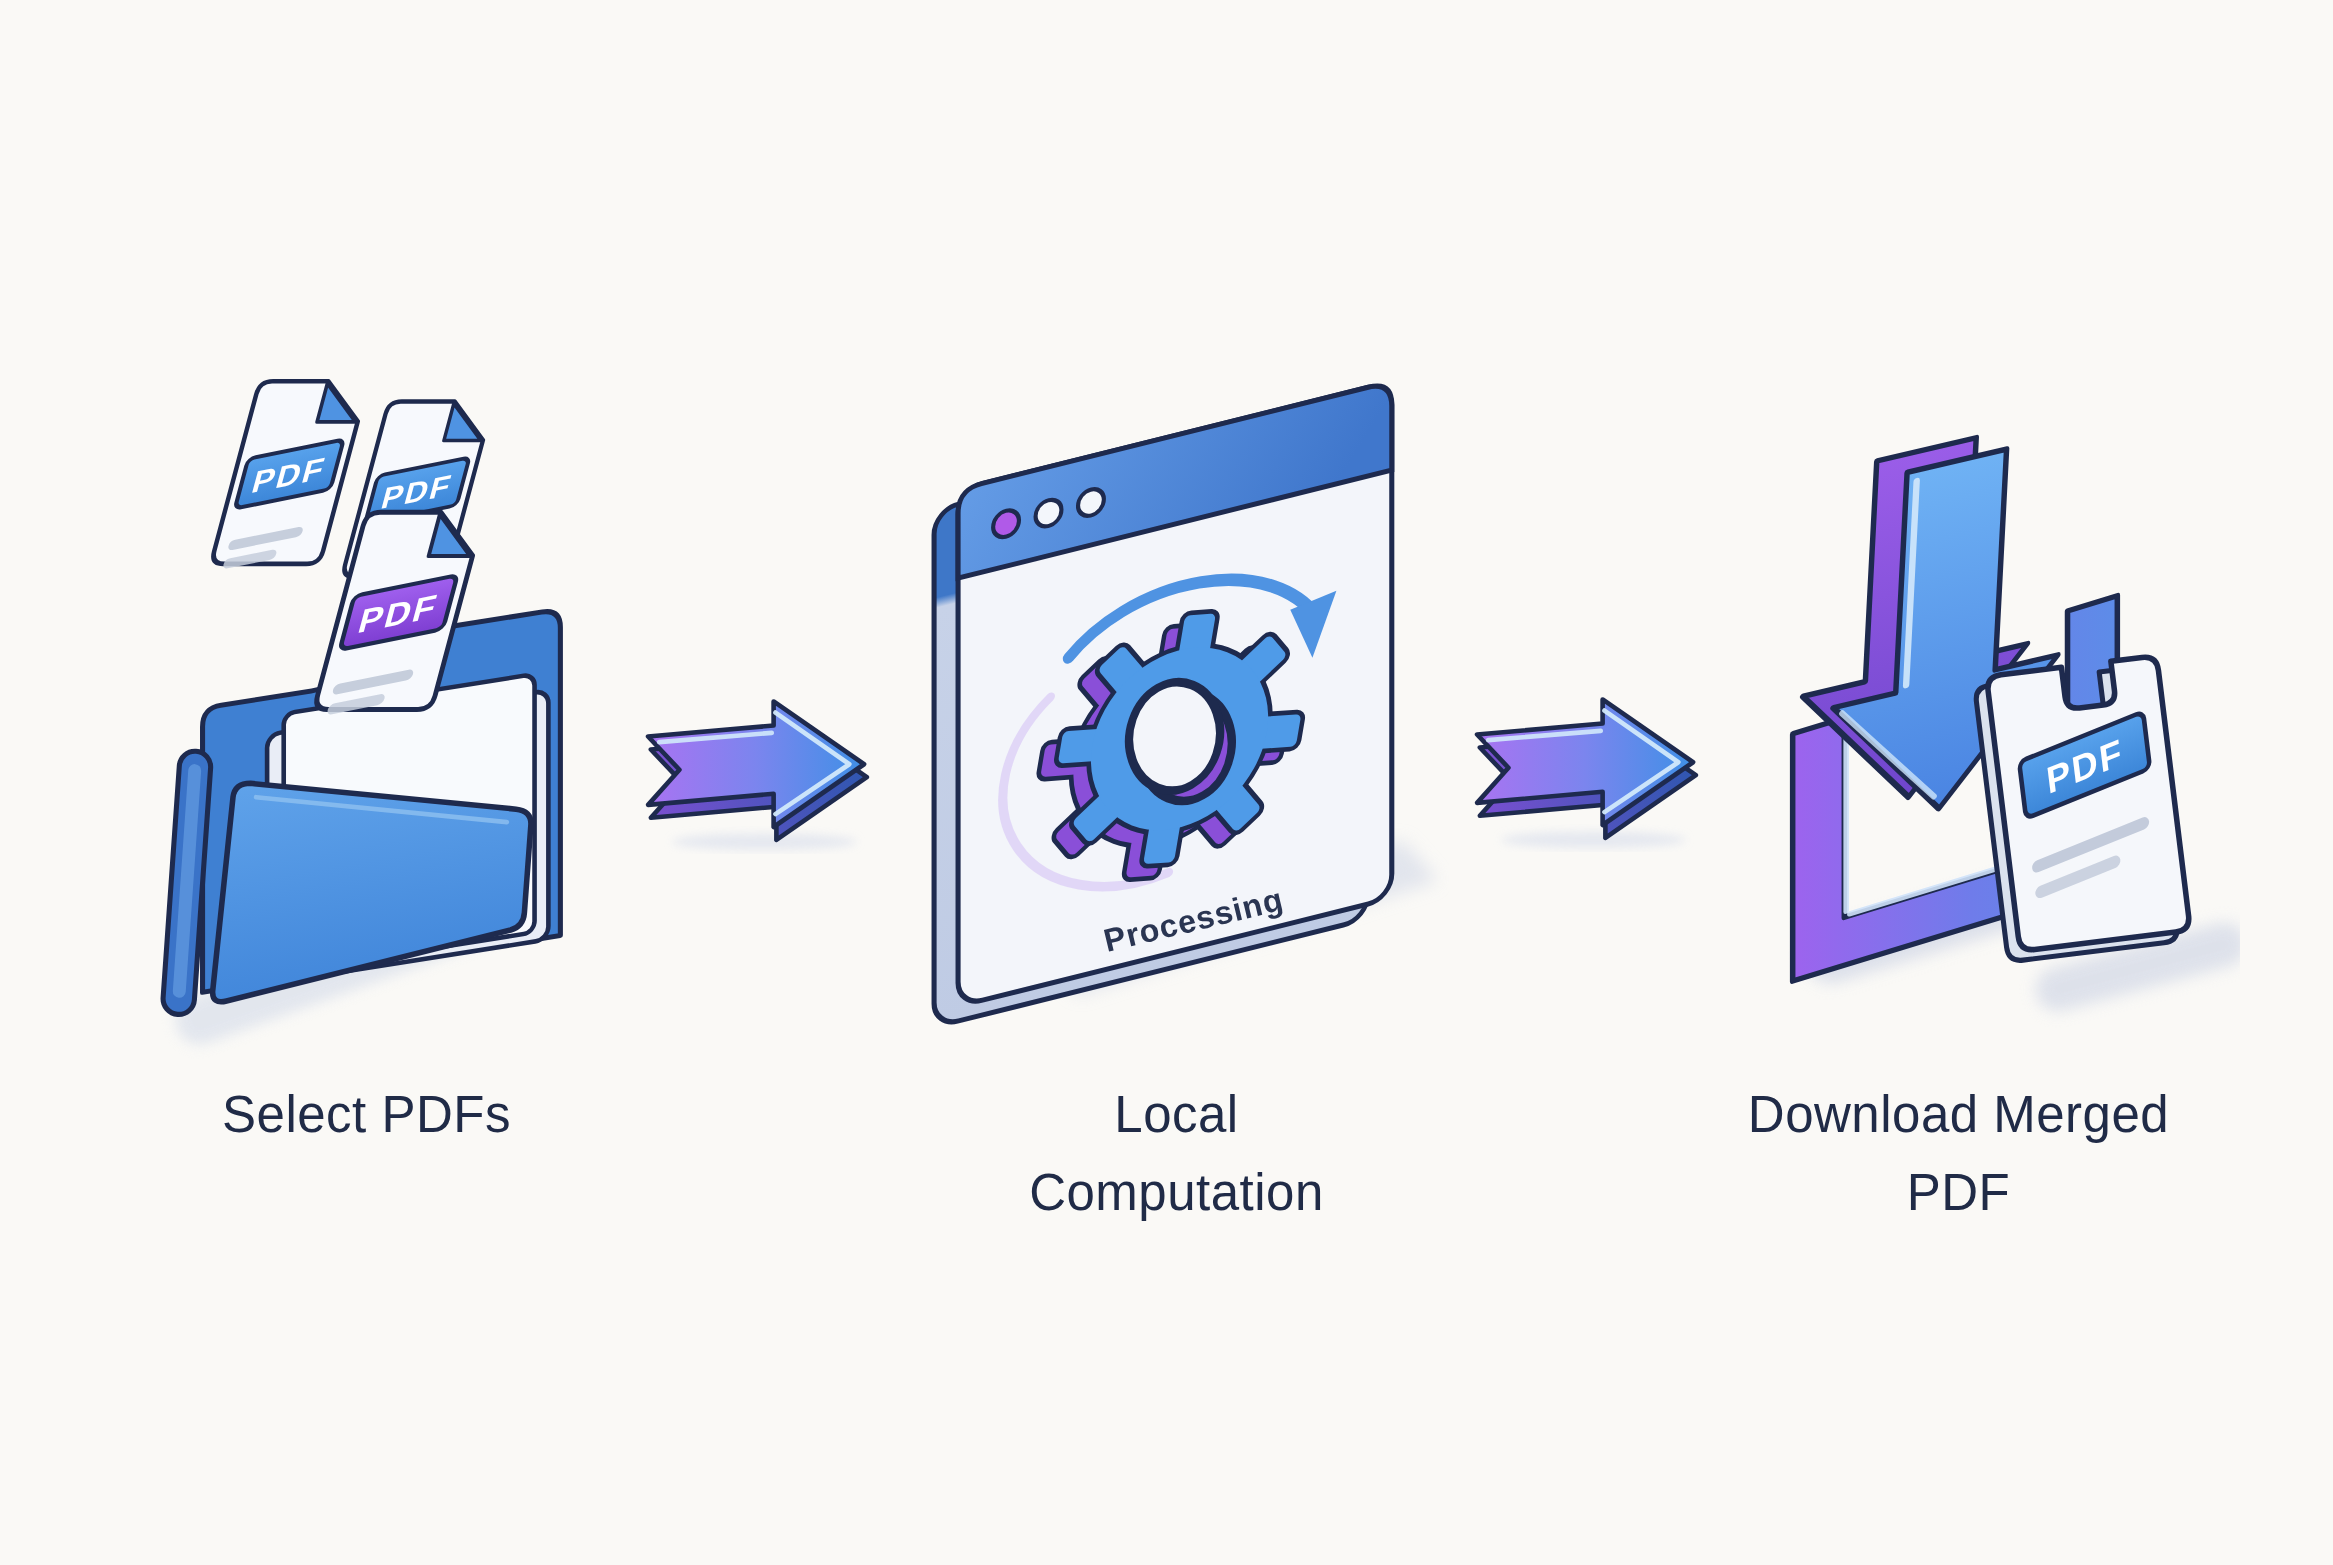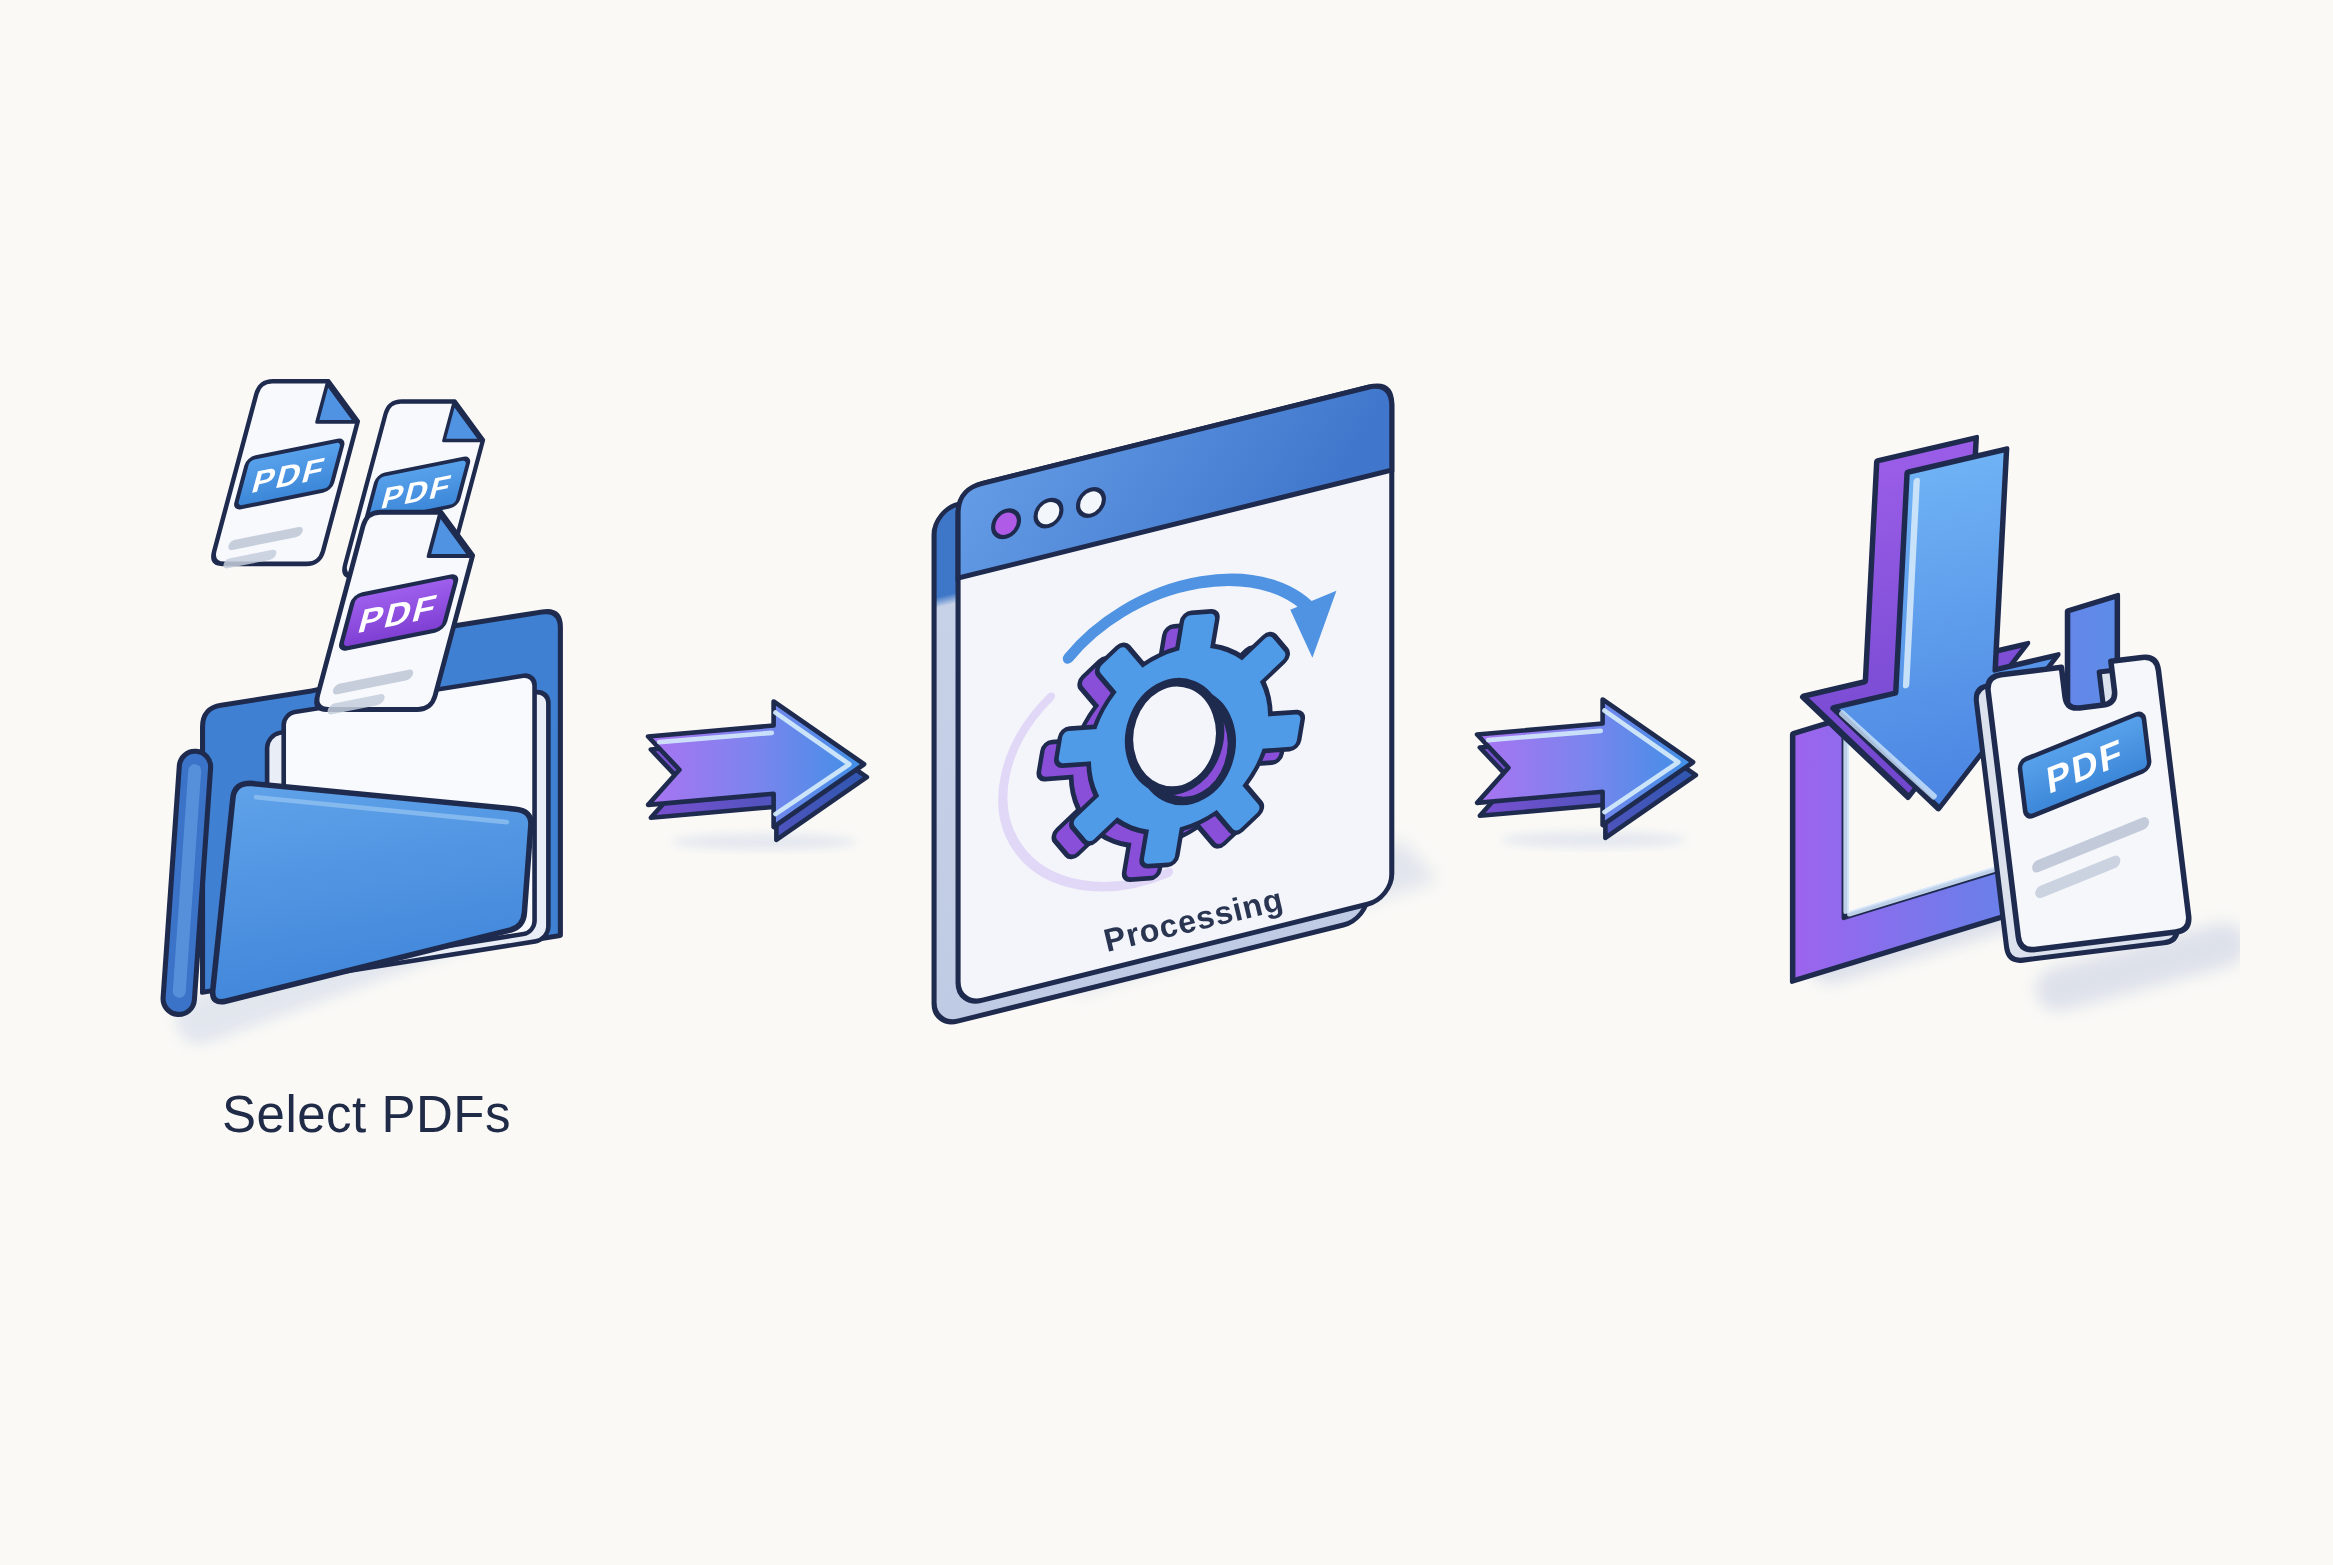--- a/index.html
+++ b/index.html
@@ -207,20 +207,21 @@
         </g>
         <g transform="translate(-6,-3) rotate(-28)">
           <ellipse rx="48" ry="60" fill="#f3f5fa" stroke="#1e2a4e" stroke-width="9"></ellipse>
         </g>
       </g>
     </g>
 
     <text class="proc-txt" transform="translate(296,630) rotate(-13.5)">Processing</text>
   </svg>
 
+  <div class="step-label" style="left:964px;top:1076px">Local Computation</div>
 
   <svg class="illus" style="left:1466px;top:690px" width="240" height="162" viewBox="0 0 260 175">
     <defs>
       <linearGradient id="ag2face" x1="0" y1="0" x2="1" y2="0">
         <stop offset="0" stop-color="#a973f2"></stop>
           <stop offset="0.5" stop-color="#7b85ee"></stop>
           <stop offset="1" stop-color="#3f90e6"></stop>
       </linearGradient>
       <linearGradient id="ag2depth" x1="0" y1="0" x2="1" y2="0">
         <stop offset="0" stop-color="#7a4fd0"></stop>
@@ -288,15 +289,16 @@
         <rect x="0" y="0" width="140" height="62" rx="8" fill="url(#dgBadge)" stroke="#1e2a4e" stroke-width="5"></rect>
         <text class="badge-txt-lg" x="70" y="46">PDF</text>
       </g>
       <g transform="translate(24,0) skewY(-15)">
         <rect x="0" y="206" width="132" height="13" rx="6.5" fill="#c3cbdb"></rect>
         <rect x="0" y="234" width="96" height="13" rx="6.5" fill="#c3cbdb" opacity="0.85"></rect>
       </g>
     </g>
   </svg>
 
+  <div class="step-label" style="left:1746px;top:1076px">Download Merged PDF</div>
 
 </div>
 
 
 </body></html>

